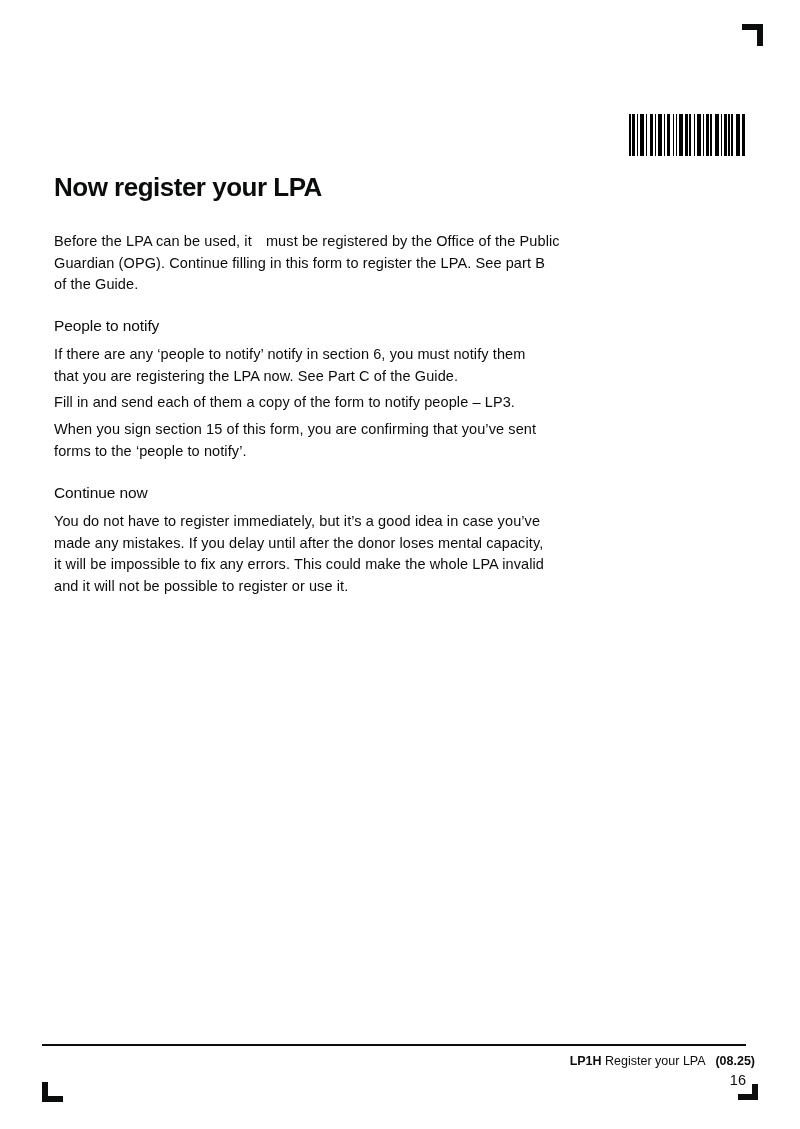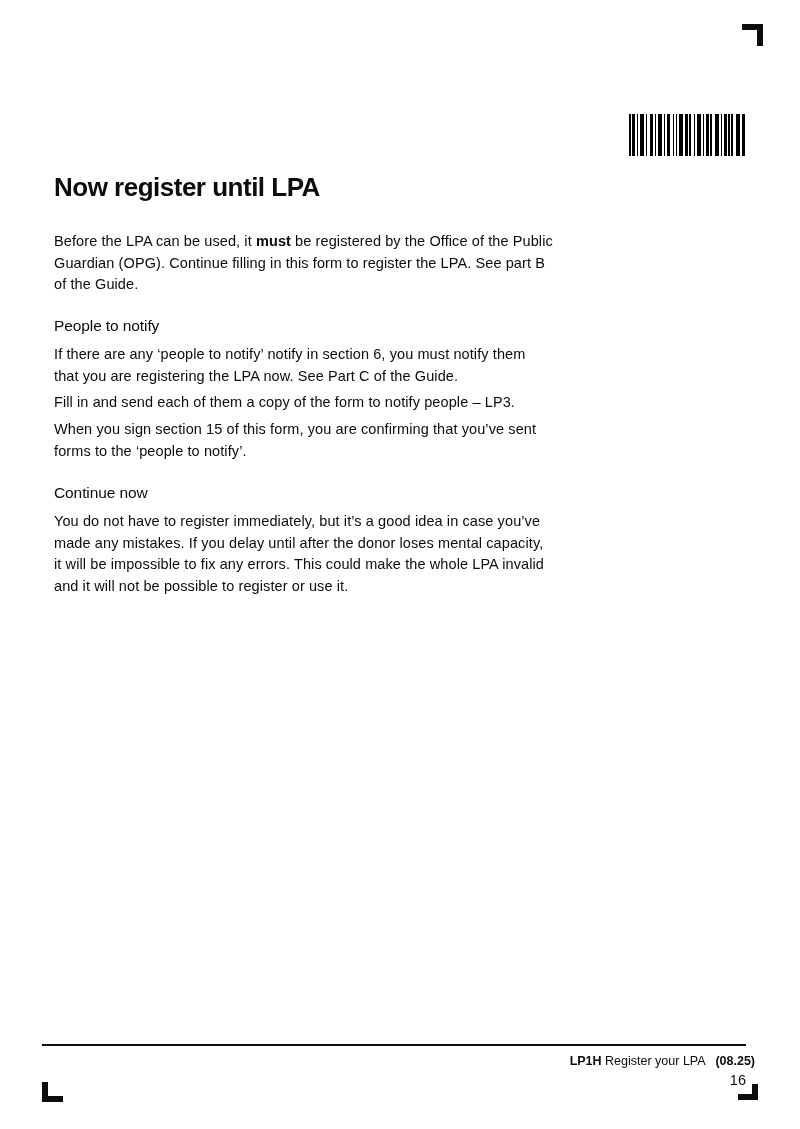--- a/index.html
+++ b/index.html
@@ -39,21 +39,21 @@
                 letter-spacing: -0.5px; white-space: nowrap; }
   .body-text { font-size: 14.5px; line-height: 21.5px; letter-spacing: 0.1px; white-space: pre-line; }
   .p-intro   { position: absolute; left: 0; top: 231px; width: 560px; }
   .h2-a      { position: absolute; left: 0; top: 317px; }
   .p-notify1 { position: absolute; left: 0; top: 344px; width: 560px; }
   .p-notify2 { position: absolute; left: 0; top: 392px; width: 560px; }
   .p-notify3 { position: absolute; left: 0; top: 419px; width: 560px; }
   .h2-b      { position: absolute; left: 0; top: 484px; }
   .p-reg1    { position: absolute; left: 0; top: 511px; width: 560px; }
   .content h2 { font-size: 15.5px; font-weight: 400; letter-spacing: -0.1px; white-space: nowrap; }
-  .body-text b { font-weight: 700; }
+  .body-text b { font-weight: 400; margin-left: 10px; }
 
   
   .footer-rule { position: absolute; left: 42px; top: 1044px; width: 704px; height: 2px; background: #0b0c0c; }
   .footer-meta { position: absolute; top: 1054px; right: 45px; font-size: 12.5px; letter-spacing: 0; white-space: nowrap; }
   .footer-meta .seg-bold { font-weight: 700; }
   .footer-meta .seg-version { margin-left: 7px; font-weight: 700; }
   .page-number { position: absolute; top: 1072px; right: 54px; font-size: 14.5px; text-align: right; }
 </style>
 </head>
 <body>
@@ -115,21 +115,21 @@
       <div style="width: 1.5px; flex: 0 0 auto; background: rgb(0, 0, 0);"></div>
       <div style="width: 1.5px; flex: 0 0 auto; background: transparent;"></div>
       <div style="width: 1.5px; flex: 0 0 auto; background: rgb(0, 0, 0);"></div>
       <div style="width: 3px; flex: 0 0 auto; background: transparent;"></div>
       <div style="width: 4.5px; flex: 0 0 auto; background: rgb(0, 0, 0);"></div>
       <div style="width: 1.5px; flex: 0 0 auto; background: transparent;"></div>
       <div style="width: 3px; flex: 0 0 auto; background: rgb(0, 0, 0);"></div>
     </div>
 
   <div class="content">
-    <h1>Now register until LPA</h1>
+    <h1>Now register your LPA</h1>
 
     <p class="body-text p-intro"><span>Before the LPA can be used, it </span><b>must</b><span> be registered by the Office of the Public
 Guardian (OPG). Continue filling in this form to register the LPA. See part B
 of the Guide.</span></p>
 
     <h2 class="h2-a">People to notify</h2>
     <p class="body-text p-notify1">If there are any ‘people to notify’ notify in section 6, you must notify them
 that you are registering the LPA now. See Part C of the Guide.</p>
     <p class="body-text p-notify2">Fill in and send each of them a copy of the form to notify people – LP3.</p>
     <p class="body-text p-notify3">When you sign section 15 of this form, you are confirming that you’ve sent

